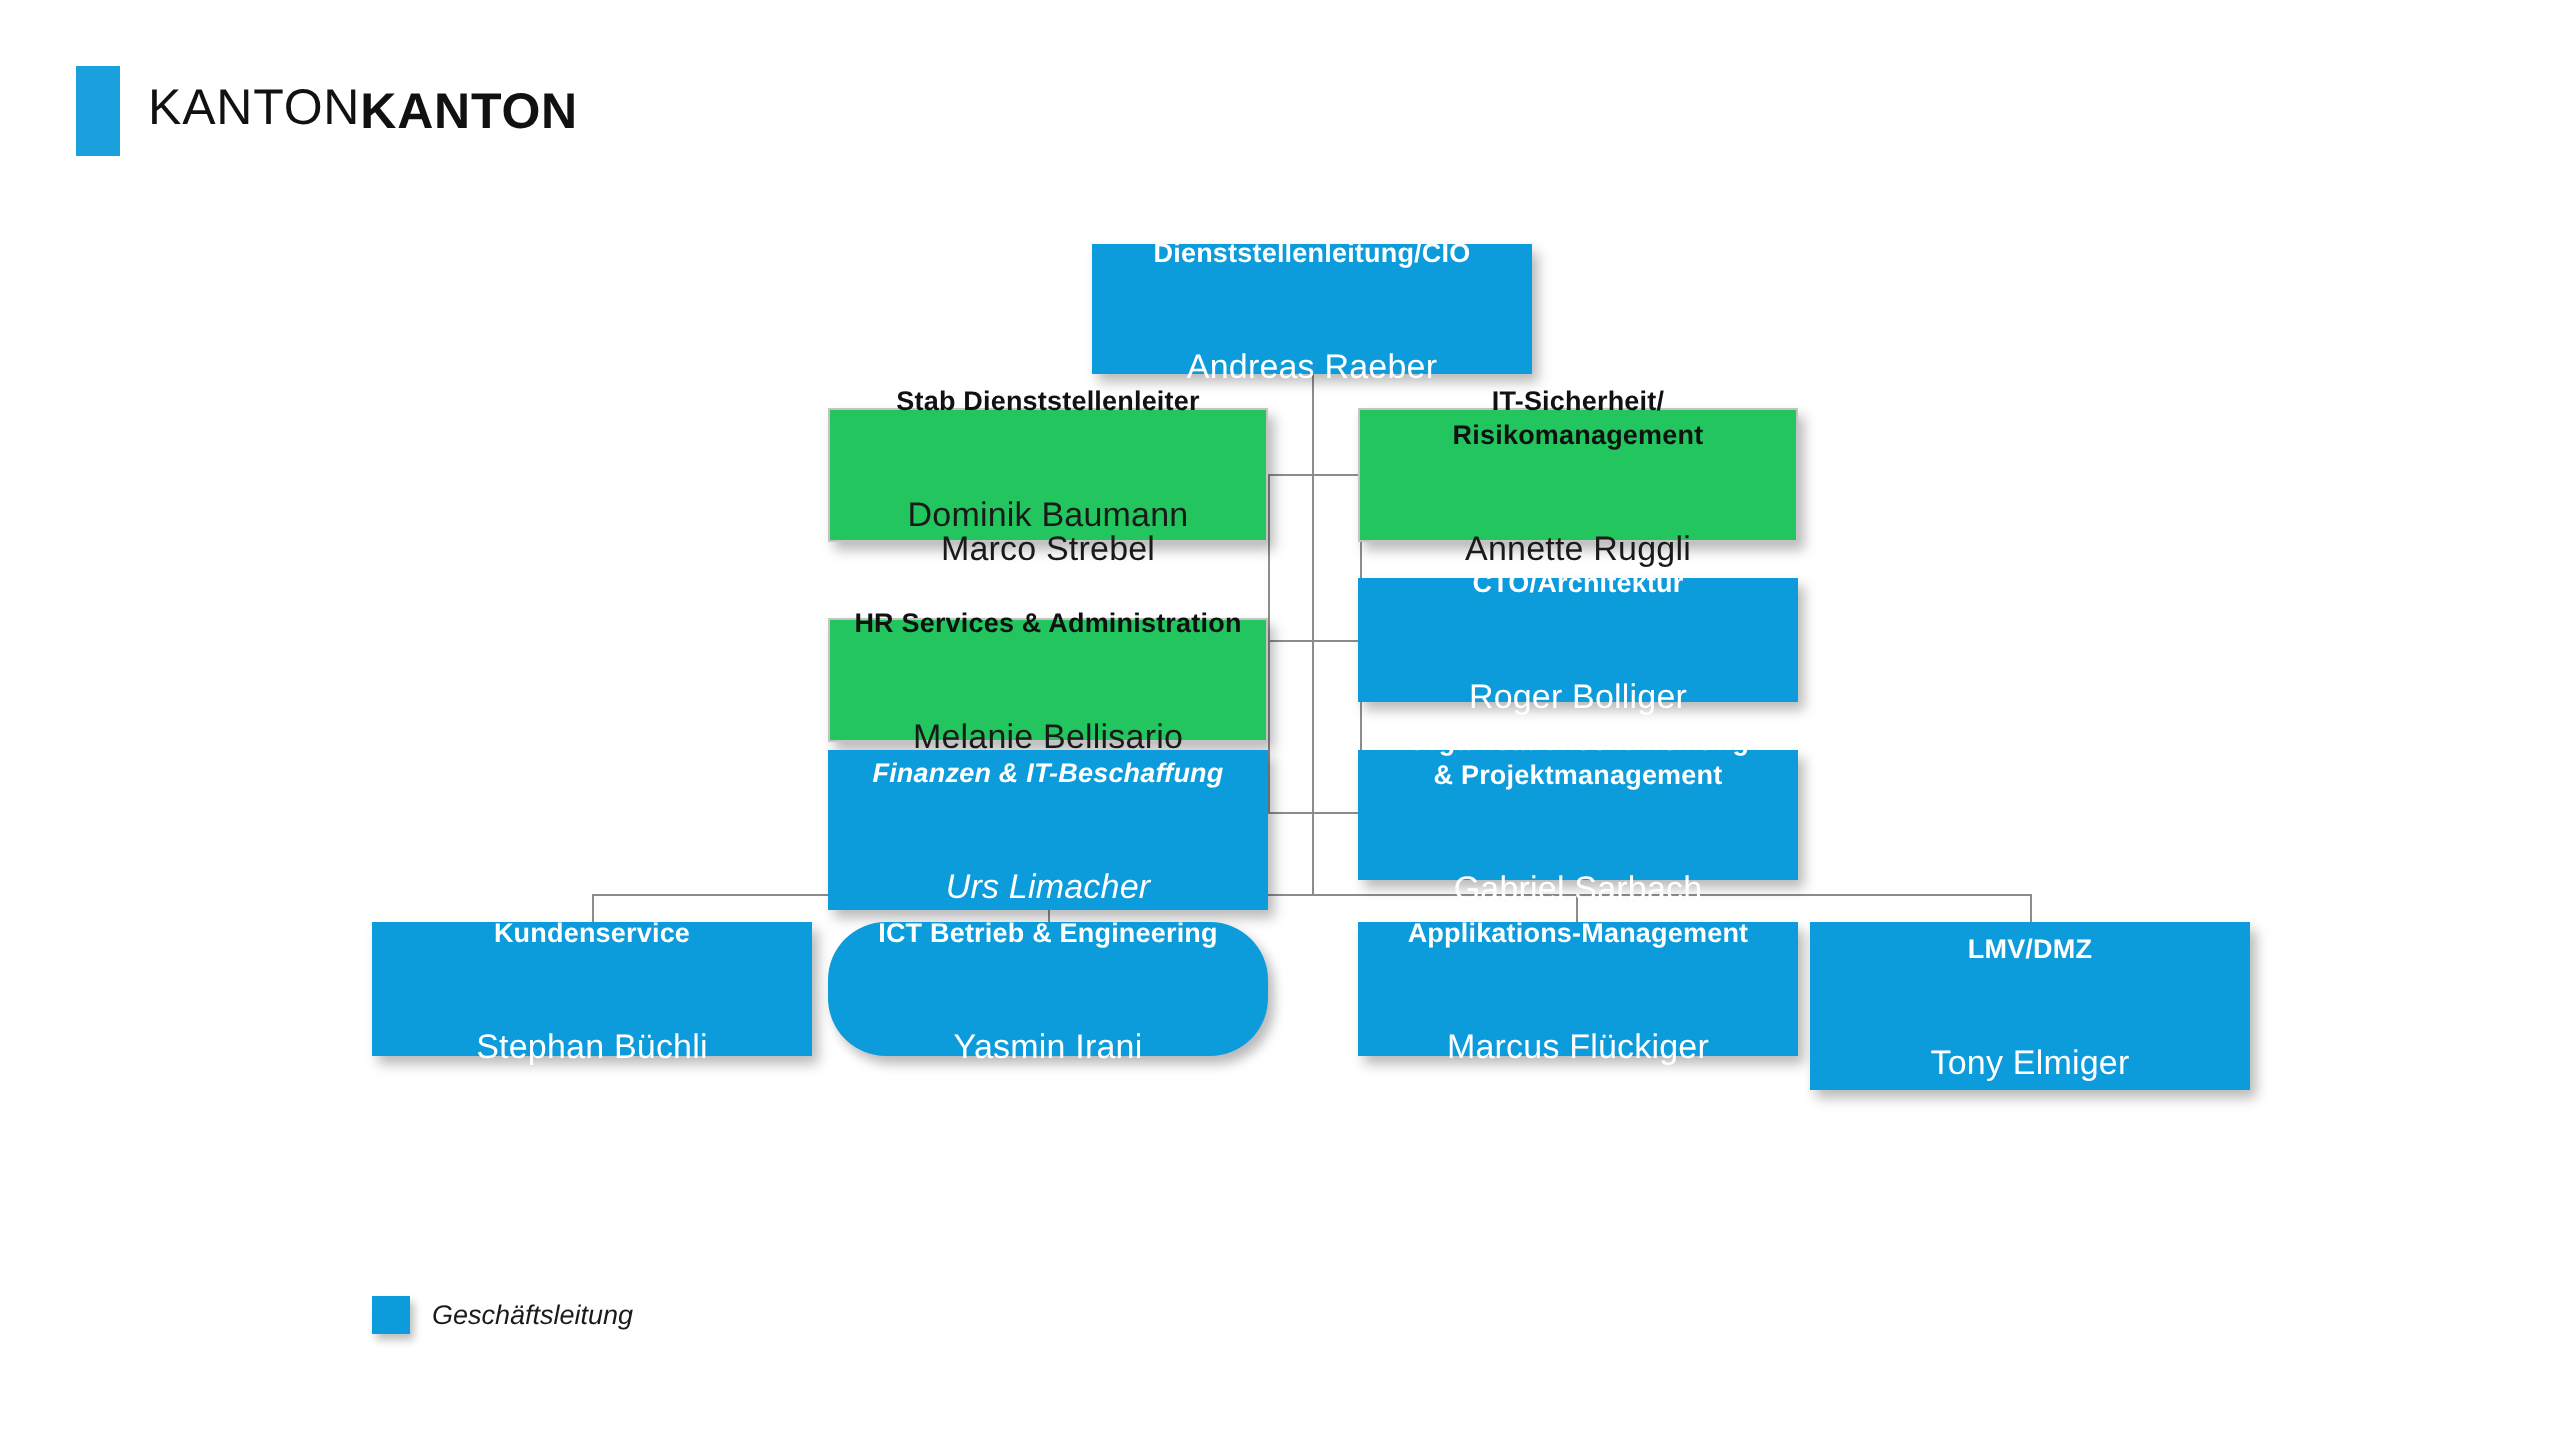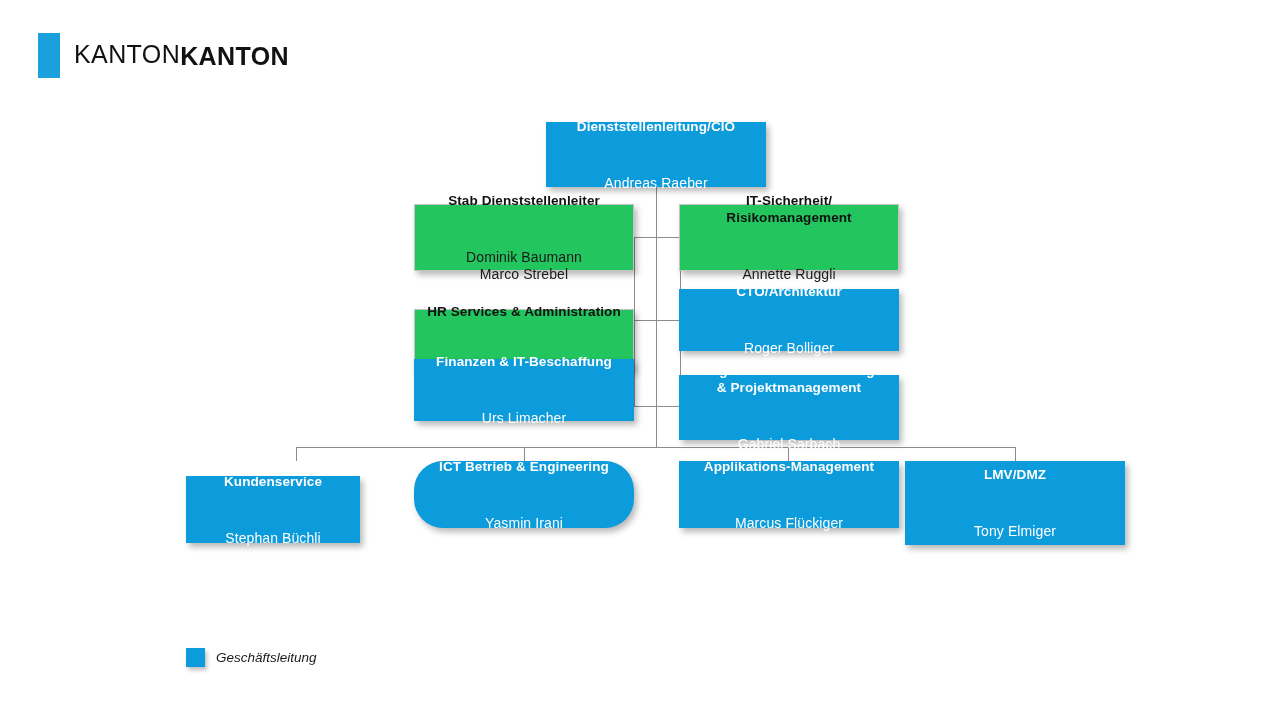--- a/index.html
+++ b/index.html
@@ -92,21 +92,21 @@
   .node.grey .node-person { color: #1a1a1a; }
 
   .node-title {
     font-size: 13.5px;
     font-weight: 700;
     line-height: 17px;
     letter-spacing: 0.1px;
     white-space: pre-line;
   }
   .node-person {
-    font-size: 14px;
+    font-size: 17px;
     font-weight: 400;
     line-height: 17px;
     letter-spacing: 0.1px;
     white-space: pre-line;
   }
 
   
   #legend {
     position: absolute;
     left: 186px;
@@ -182,32 +182,32 @@
   <div class="node grey" style="left:414px; top:289px; width:220px; height:62px;margin-top:20px;">
     <div class="node-title">HR Services &amp; Administration</div>
     <div class="node-person">Melanie Bellisario</div>
   </div>
 
   <div class="node blue" style="left:679px; top:289px; width:220px; height:62px;">
     <div class="node-title">CTO/Architektur</div>
     <div class="node-person">Roger Bolliger</div>
   </div>
 
-  <div class="node blue" style="left:414px; top:359px; width:220px; height:62px;">
+  <div class="node blue" style="left:414px; top:375px; width:220px; height:80px;font-style:italic;">
     <div class="node-title">Finanzen &amp; IT-Beschaffung</div>
     <div class="node-person">Urs Limacher</div>
   </div>
 
   <div class="node blue" style="left:679px; top:375px; width:220px; height:65px;">
     <div class="node-title">Organisationsentwicklung
 &amp; Projektmanagement</div>
     <div class="node-person">Gabriel Sarbach</div>
   </div>
 
-  <div class="node blue" style="left:186px; top:476px; width:174px; height:67px;">
+  <div class="node blue" style="left:186px; top:461px; width:220px; height:67px;">
     <div class="node-title">Kundenservice</div>
     <div class="node-person">Stephan Büchli</div>
   </div>
 
   <div class="node blue" style="left:414px; top:461px; width:220px; height:67px;border-radius:29px;">
     <div class="node-title">ICT Betrieb &amp; Engineering</div>
     <div class="node-person">Yasmin Irani</div>
   </div>
 
   <div class="node blue" style="left:679px; top:461px; width:220px; height:67px;">

